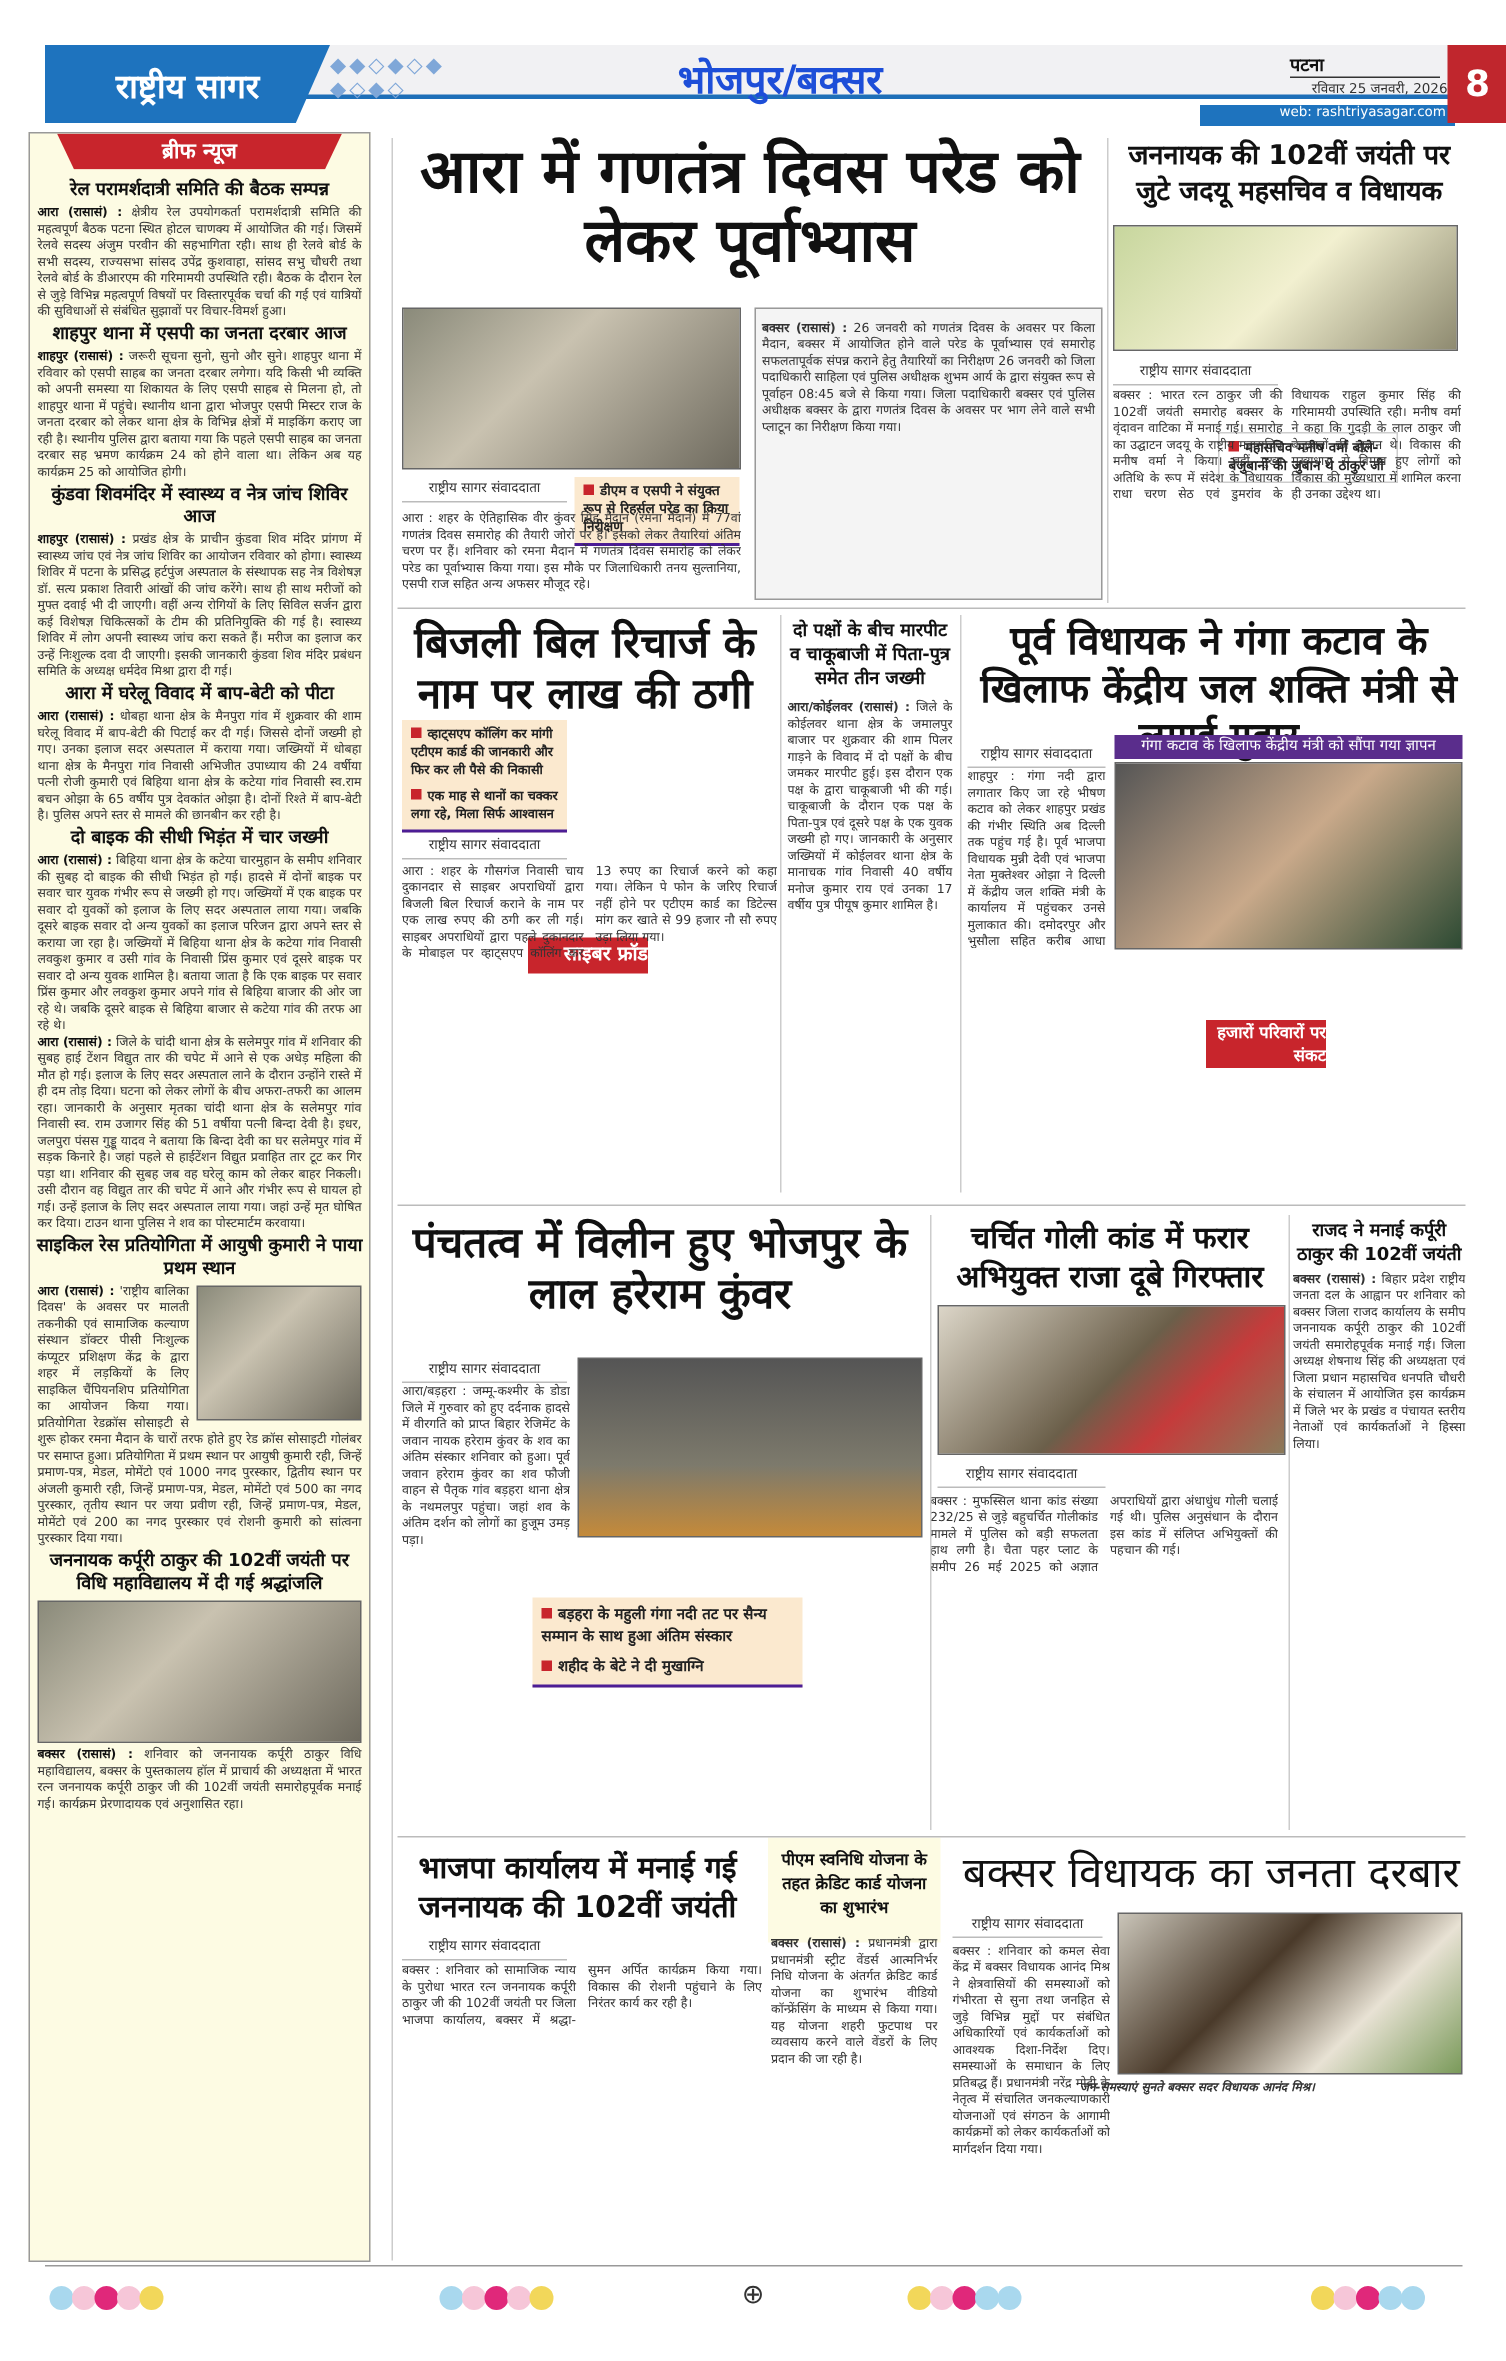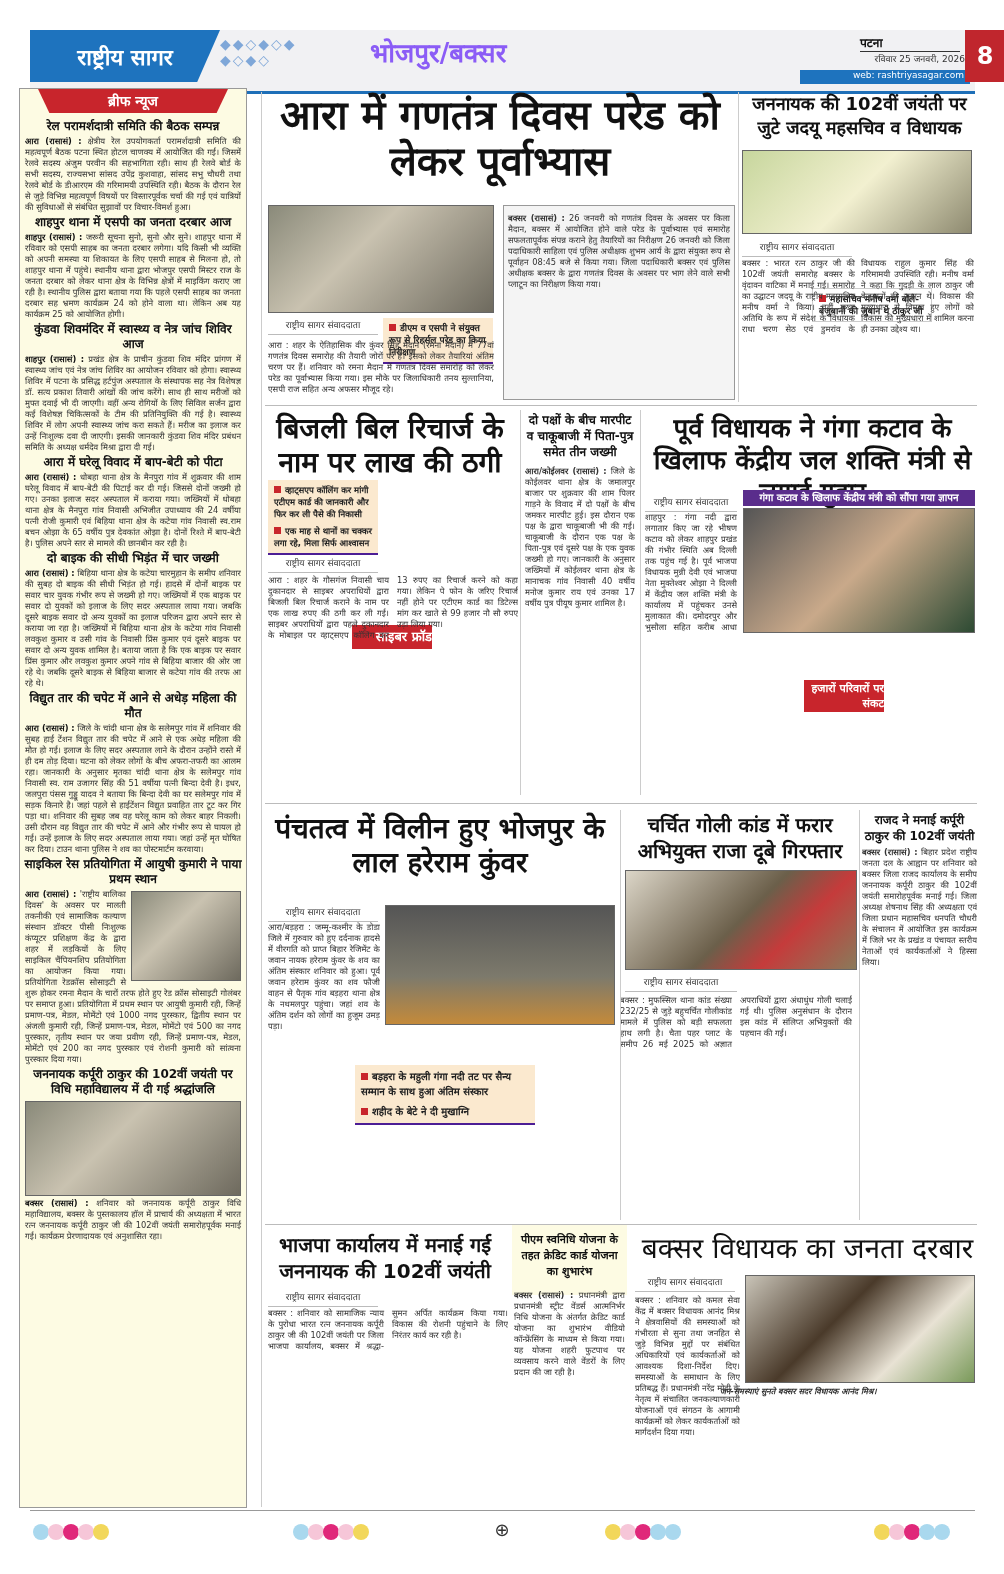--- a/index.html
+++ b/index.html
@@ -1,38 +1,38 @@
 <!DOCTYPE html>
 <html><head>
 <meta charset="utf-8">
 <style>
 *{box-sizing:border-box;margin:0;padding:0}
 body{width:1004px;height:1574px;background:#fff;font-family:"DejaVu Sans",sans-serif;color:#222;position:relative;overflow:hidden}
 .abs{position:absolute}
-.mast{left:30px;top:30px;width:945px;height:64px;background:#f1f1f3;border-bottom:3px solid #1e6fb8}
+.mast{left:30px;top:30px;width:945px;height:36px;background:#f1f1f3;border-bottom:3px solid #1e6fb8}
 .mast-logo{left:0;top:0;width:170px;height:52px;background:#1e73be;color:#fff;font-family:"DejaVu Serif",serif;font-weight:bold;font-size:22px;display:flex;align-items:center;justify-content:center;clip-path:polygon(0 0,100% 0,88% 100%,0 100%);width:190px}
 .mast-dots{left:190px;top:6px;width:90px;height:36px;color:#7fa7d8;font-size:14px;letter-spacing:2px}
-.mast-title{left:340px;top:4px;width:300px;text-align:left;font-weight:bold;font-size:26px;color:#8b5cf6}
+.mast-title{left:340px;top:4px;width:300px;text-align:center;font-weight:bold;font-size:26px;color:#1d4ed8}
 .mast-city{left:830px;top:4px;width:100px;text-align:left;font-size:12px;font-weight:bold;color:#111;border-bottom:1px solid #333}
 .mast-date{left:815px;top:22px;width:120px;text-align:right;font-size:9px;color:#333}
 .mast-web{left:770px;top:40px;width:170px;height:14px;background:#1e73be;color:#fff;font-size:9px;text-align:right;padding-right:6px}
 .mast-page{left:935px;top:0;width:40px;height:52px;background:#c0262d;color:#fff;font-weight:bold;font-size:24px;display:flex;align-items:center;justify-content:center}
 .brief{left:19px;top:88px;width:228px;height:1420px;background:#fdfbe3;border:1px solid #999}
 .brief-head{left:18px;top:0;width:190px;height:24px;background:#c8252c;color:#fff;text-align:center;font-weight:bold;font-size:14px;line-height:24px;clip-path:polygon(0 0,100% 0,94% 100%,6% 100%)}
 .bh{font-weight:bold;font-size:12px;text-align:center;color:#111;line-height:15px;padding:2px 4px}
 .bt{font-size:8.3px;line-height:11px;text-align:justify;color:#333;padding:0 5px}
 .bt b{color:#111}
 .hl{font-weight:bold;color:#111;text-align:center;line-height:1.1}
 .txt{font-size:8.3px;line-height:11px;text-align:justify;color:#333}
 .byline{font-size:9px;color:#333;text-align:center;border-bottom:1px solid #bbb;padding-bottom:3px}
 .photo{background:linear-gradient(135deg,#8a8a7a,#c9c2b0 40%,#6e6a5e);border:1px solid #666}
 .pullq{background:#fbe9cf;border-bottom:2px solid #4c1d95;font-weight:bold;font-size:10px;line-height:14px;color:#222;padding:4px 6px}
 .pullq .sq{display:inline-block;width:7px;height:7px;background:#c8252c;margin-right:4px}
 .redbox{background:#c8252c;color:#fff;font-weight:bold;text-align:right}
-.purple{background:#5a2d8c;color:#fff;font-weight:bold;font-size:10px;text-align:center;line-height:16px}
+.purple{background:#5a2d8c;color:#fff;font-weight:normal;font-size:10px;text-align:center;line-height:16px}
 .regbar{left:30px;top:1510px;width:945px;border-top:1px solid #999}
 .dot{position:absolute;width:16px;height:16px;border-radius:50%}
 .col-rule{position:absolute;width:1px;background:#ccc}
 </style>
 </head>
 <body>
 
 <div class="abs mast">
   <div class="abs mast-logo">राष्ट्रीय सागर</div>
   <div class="abs mast-dots">◆◆◇◆◇◆<br>◆◇◆◇</div>
@@ -60,21 +60,20 @@
     </div>
     <div>
       <div class="bh">आरा में घरेलू विवाद में बाप-बेटी को पीटा</div>
       <div class="bt"><b>आरा (रासासं) :</b> <span>धोबहा थाना क्षेत्र के मैनपुरा गांव में शुक्रवार की शाम घरेलू विवाद में बाप-बेटी की पिटाई कर दी गई। जिससे दोनों जख्मी हो गए। उनका इलाज सदर अस्पताल में कराया गया। जख्मियों में धोबहा थाना क्षेत्र के मैनपुरा गांव निवासी अभिजीत उपाध्याय की 24 वर्षीया पत्नी रोजी कुमारी एवं बिहिया थाना क्षेत्र के कटेया गांव निवासी स्व.राम बचन ओझा के 65 वर्षीय पुत्र देवकांत ओझा है। दोनों रिश्ते में बाप-बेटी है। पुलिस अपने स्तर से मामले की छानबीन कर रही है।</span></div>
     </div>
     <div>
       <div class="bh">दो बाइक की सीधी भिड़ंत में चार जख्मी</div>
       <div class="bt"><b>आरा (रासासं) :</b> <span>बिहिया थाना क्षेत्र के कटेया चारमुहान के समीप शनिवार की सुबह दो बाइक की सीधी भिड़ंत हो गई। हादसे में दोनों बाइक पर सवार चार युवक गंभीर रूप से जख्मी हो गए। जख्मियों में एक बाइक पर सवार दो युवकों को इलाज के लिए सदर अस्पताल लाया गया। जबकि दूसरे बाइक सवार दो अन्य युवकों का इलाज परिजन द्वारा अपने स्तर से कराया जा रहा है। जख्मियों में बिहिया थाना क्षेत्र के कटेया गांव निवासी लवकुश कुमार व उसी गांव के निवासी प्रिंस कुमार एवं दूसरे बाइक पर सवार दो अन्य युवक शामिल है। बताया जाता है कि एक बाइक पर सवार प्रिंस कुमार और लवकुश कुमार अपने गांव से बिहिया बाजार की ओर जा रहे थे। जबकि दूसरे बाइक से बिहिया बाजार से कटेया गांव की तरफ आ रहे थे।</span></div>
     </div>
     <div>
-      <div class="bh">विद्युत तार की चपेट में आने से अधेड़ महिला की मौत</div>
       <div class="bt"><b>आरा (रासासं) :</b> <span>जिले के चांदी थाना क्षेत्र के सलेमपुर गांव में शनिवार की सुबह हाई टेंशन विद्युत तार की चपेट में आने से एक अधेड़ महिला की मौत हो गई। इलाज के लिए सदर अस्पताल लाने के दौरान उन्होंने रास्ते में ही दम तोड़ दिया। घटना को लेकर लोगों के बीच अफरा-तफरी का आलम रहा। जानकारी के अनुसार मृतका चांदी थाना क्षेत्र के सलेमपुर गांव निवासी स्व. राम उजागर सिंह की 51 वर्षीया पत्नी बिन्दा देवी है। इधर, जलपुरा पंसस गुड्डू यादव ने बताया कि बिन्दा देवी का घर सलेमपुर गांव में सड़क किनारे है। जहां पहले से हाईटेंशन विद्युत प्रवाहित तार टूट कर गिर पड़ा था। शनिवार की सुबह जब वह घरेलू काम को लेकर बाहर निकली। उसी दौरान वह विद्युत तार की चपेट में आने और गंभीर रूप से घायल हो गई। उन्हें इलाज के लिए सदर अस्पताल लाया गया। जहां उन्हें मृत घोषित कर दिया। टाउन थाना पुलिस ने शव का पोस्टमार्टम करवाया।</span></div>
     </div>
     <div>
       <div class="bh">साइकिल रेस प्रतियोगिता में आयुषी कुमारी ने पाया प्रथम स्थान</div>
       <div style="float:right;width:110px;height:90px;margin:2px 5px" class="photo"></div>
       <div class="bt"><b>आरा (रासासं) :</b> <span>'राष्ट्रीय बालिका दिवस' के अवसर पर मालती तकनीकी एवं सामाजिक कल्याण संस्थान डॉक्टर पीसी निःशुल्क कंप्यूटर प्रशिक्षण केंद्र के द्वारा शहर में लड़कियों के लिए साइकिल चैंपियनशिप प्रतियोगिता का आयोजन किया गया। प्रतियोगिता रेडक्रॉस सोसाइटी से शुरू होकर रमना मैदान के चारों तरफ होते हुए रेड क्रॉस सोसाइटी गोलंबर पर समाप्त हुआ। प्रतियोगिता में प्रथम स्थान पर आयुषी कुमारी रही, जिन्हें प्रमाण-पत्र, मेडल, मोमेंटो एवं 1000 नगद पुरस्कार, द्वितीय स्थान पर अंजली कुमारी रही, जिन्हें प्रमाण-पत्र, मेडल, मोमेंटो एवं 500 का नगद पुरस्कार, तृतीय स्थान पर जया प्रवीण रही, जिन्हें प्रमाण-पत्र, मेडल, मोमेंटो एवं 200 का नगद पुरस्कार एवं रोशनी कुमारी को सांत्वना पुरस्कार दिया गया।</span></div>
     </div>
     <div style="clear:both">
       <div class="bh">जननायक कर्पूरी ठाकुर की 102वीं जयंती पर विधि महाविद्यालय में दी गई श्रद्धांजलि</div>
       <div style="margin:2px 5px;height:95px" class="photo"></div>

